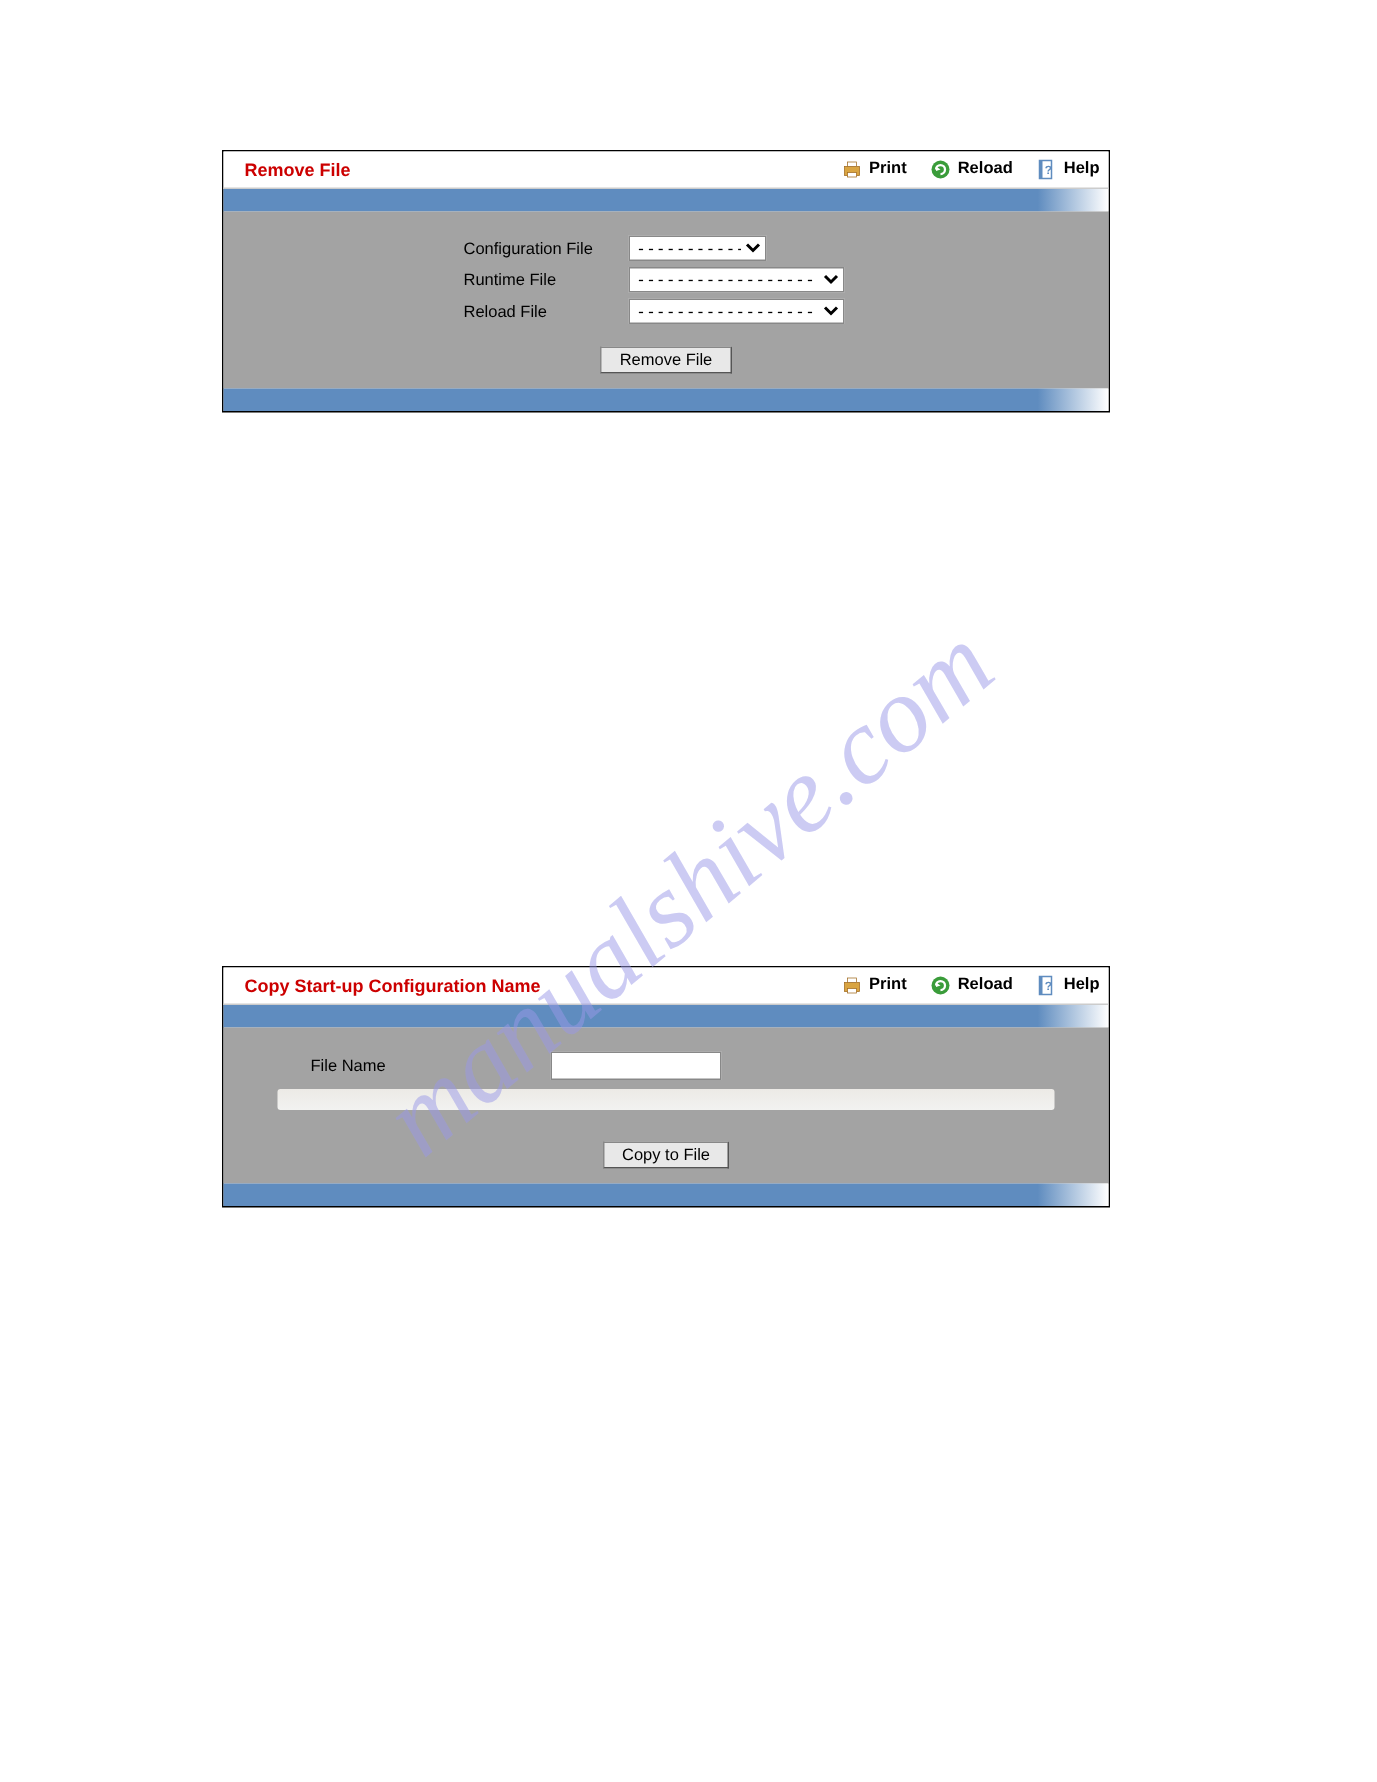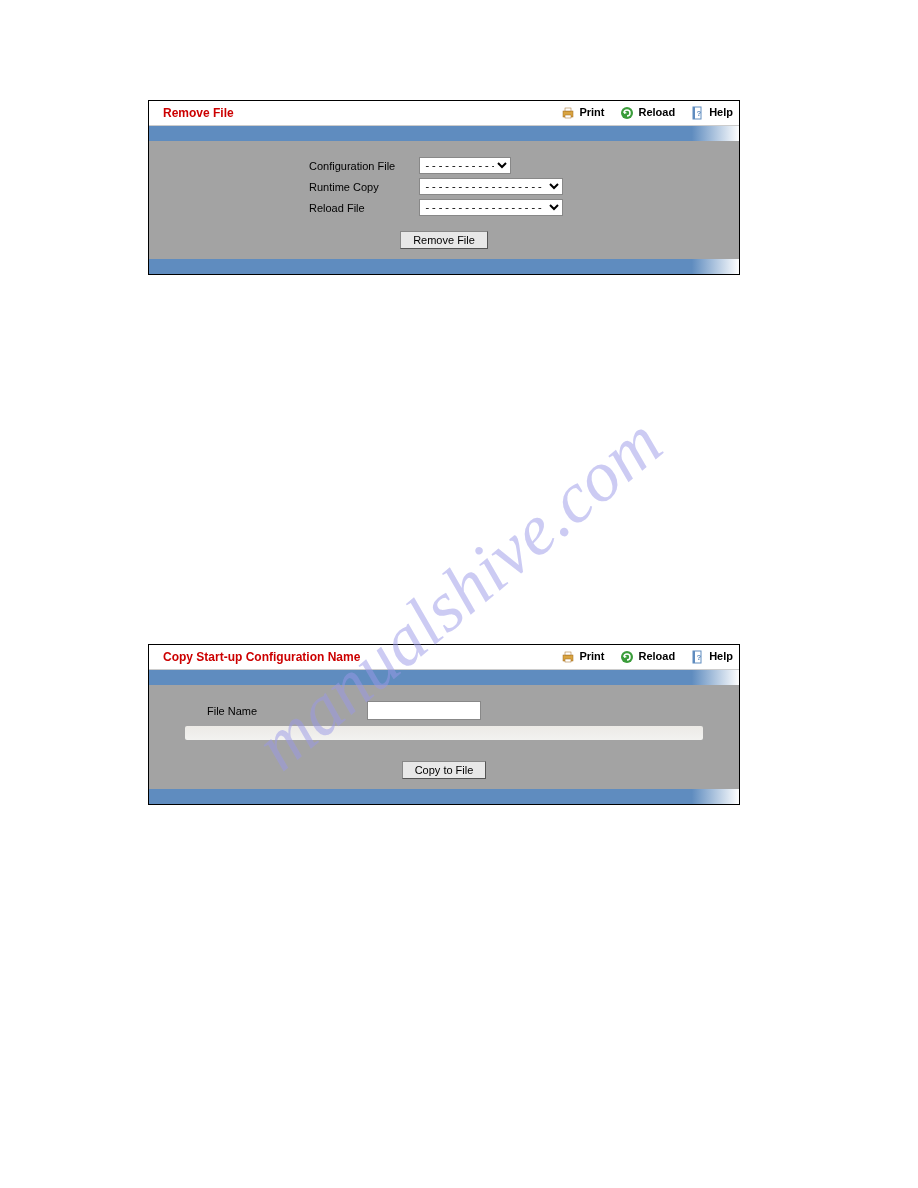--- a/index.html
+++ b/index.html
@@ -166,21 +166,21 @@
   </div>
   <div class="blue-bar"></div>
   <div class="panel-body">
     <div class="form-row">
       <span class="form-label">Configuration File</span>
       <select class="sel-short">
         <option>------------------</option>
       </select>
     </div>
     <div class="form-row">
-      <span class="form-label">Runtime Copy</span>
+      <span class="form-label">Runtime File</span>
       <select class="sel-long">
         <option>------------------</option>
       </select>
     </div>
     <div class="form-row">
       <span class="form-label">Reload File</span>
       <select class="sel-long">
         <option>------------------</option>
       </select>
     </div>

